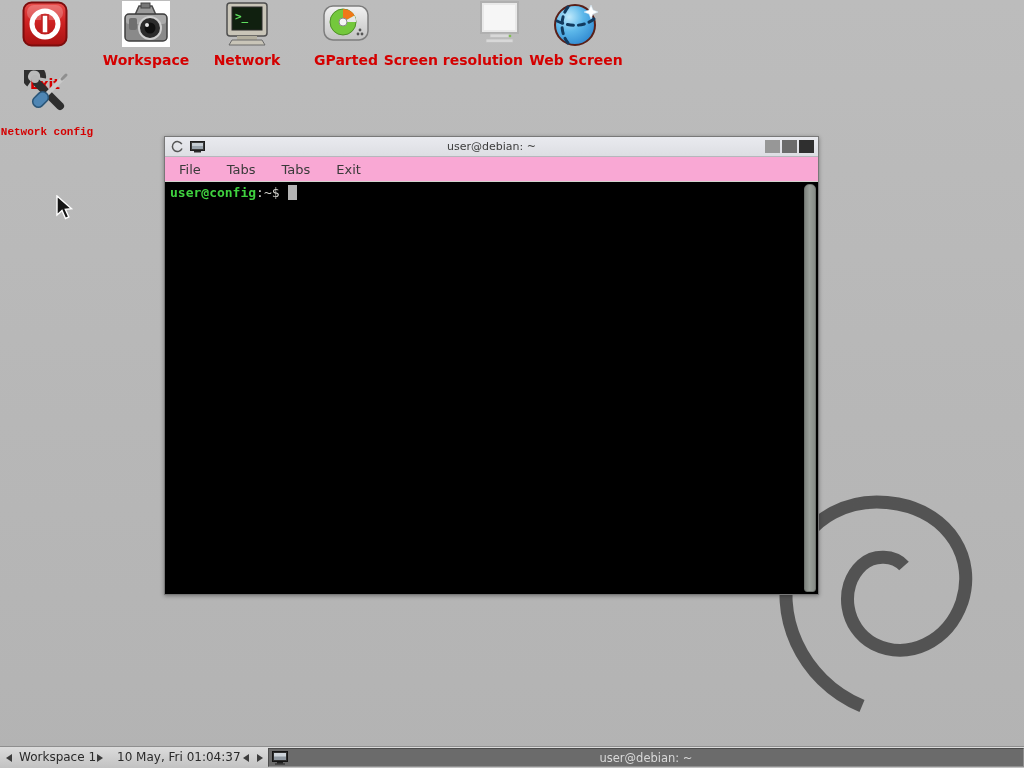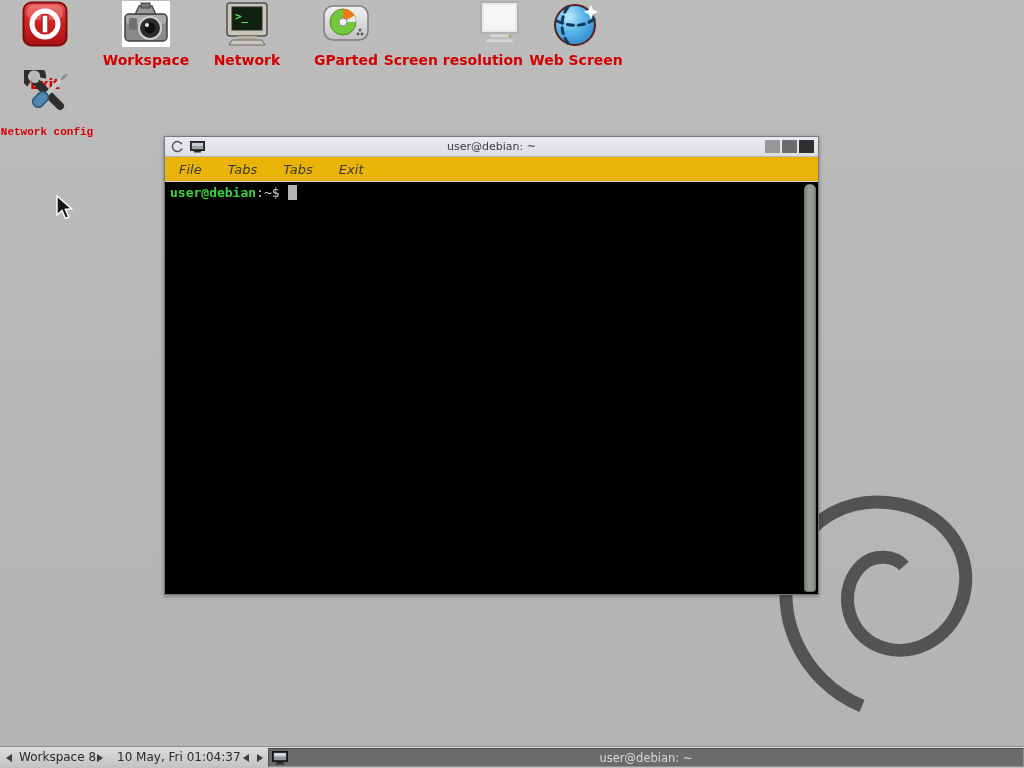--- a/index.html
+++ b/index.html
@@ -20,22 +20,22 @@
        box-shadow:0 1px 4px rgba(0,0,0,0.35);}
   .titlebar{height:19px;background:linear-gradient(#e9eaef,#dddee3);
        border-bottom:1px solid #b6b7bc;position:relative;display:flex;align-items:center;}
   .tb-icons{display:flex;align-items:center;gap:6px;padding-left:6px;}
   .title-text{position:absolute;left:0;right:0;text-align:center;font-size:11px;color:#3c3c3c;pointer-events:none;}
   .winbtns{position:absolute;right:4px;top:3px;display:flex;gap:2px;}
   .winbtn{width:15px;height:13px;border:none;}
   .winbtn.min{background:#979797;}
   .winbtn.max{background:#6b6b6b;}
   .winbtn.cls{background:#2f2f2f;}
-  .menubar{height:24px;background:#eab308;border-bottom:1px solid #d2d2cd;
-       display:flex;align-items:center;padding-left:11px;font-style:italic;}
+  .menubar{height:24px;background:#f9a8d4;border-bottom:1px solid #d2d2cd;
+       display:flex;align-items:center;padding-left:11px;}
   .menu-item{font-size:13px;color:#3a3a3a;margin-right:20px;padding:2px 3px;}
   .term{position:absolute;left:0;right:0;top:45px;bottom:0;background:#000;}
   .prompt{position:absolute;top:3px;left:5px;font-family:"DejaVu Sans Mono","Liberation Mono",monospace;
        font-size:13px;line-height:16px;white-space:pre;}
   .p-user{color:#3fd13f;font-weight:bold;}
   .p-rest{color:#d3d3cd;}
   .cursor-block{display:inline-block;width:9px;height:15px;background:#b4b4b4;vertical-align:text-bottom;margin-left:8px;}
   .sbar{position:absolute;top:2px;right:2px;bottom:2px;width:10px;
        background:linear-gradient(90deg,#7f847f,#9aa09a 45%,#868b86);
        border:1px solid #6e736e;border-radius:5px 5px 3px 3px;}
@@ -200,28 +200,28 @@
       <div class="winbtn cls"></div>
     </div>
   </div>
   <div class="menubar">
     <span class="menu-item">File</span>
     <span class="menu-item">Tabs</span>
     <span class="menu-item">Tabs</span>
     <span class="menu-item">Exit</span>
   </div>
   <div class="term">
-    <div class="prompt"><span class="p-user">user@debian</span><span class="p-rest">:~$</span><span class="cursor-block"></span></div>
+    <div class="prompt"><span class="p-user">user@config</span><span class="p-rest">:~$</span><span class="cursor-block"></span></div>
     <div class="sbar"></div>
   </div>
 </div>
 
 <div class="taskbar">
   <div class="arr l" style="left:6px;"></div>
-  <div class="tb-item" style="left:19px;">Workspace 8</div>
+  <div class="tb-item" style="left:19px;">Workspace 1</div>
   <div class="arr r" style="left:97px;"></div>
   <div class="tb-item" style="left:117px;">10 May, Fri 01:04:37</div>
   <div class="arr l" style="left:243px;"></div>
   <div class="arr r" style="left:257px;"></div>
   <div class="taskbtn">
     <svg class="ticon" width="16" height="14" viewBox="0 0 16 14">
       <rect x="0.5" y="0.5" width="15" height="10" fill="#2f2f2f" stroke="#151515"></rect>
       <rect x="2" y="2" width="12" height="7" fill="#8f98a1"></rect>
       <rect x="2" y="2" width="12" height="3.5" fill="#cdd4da"></rect>
       <rect x="5" y="11" width="6" height="1.5" fill="#222"></rect>

